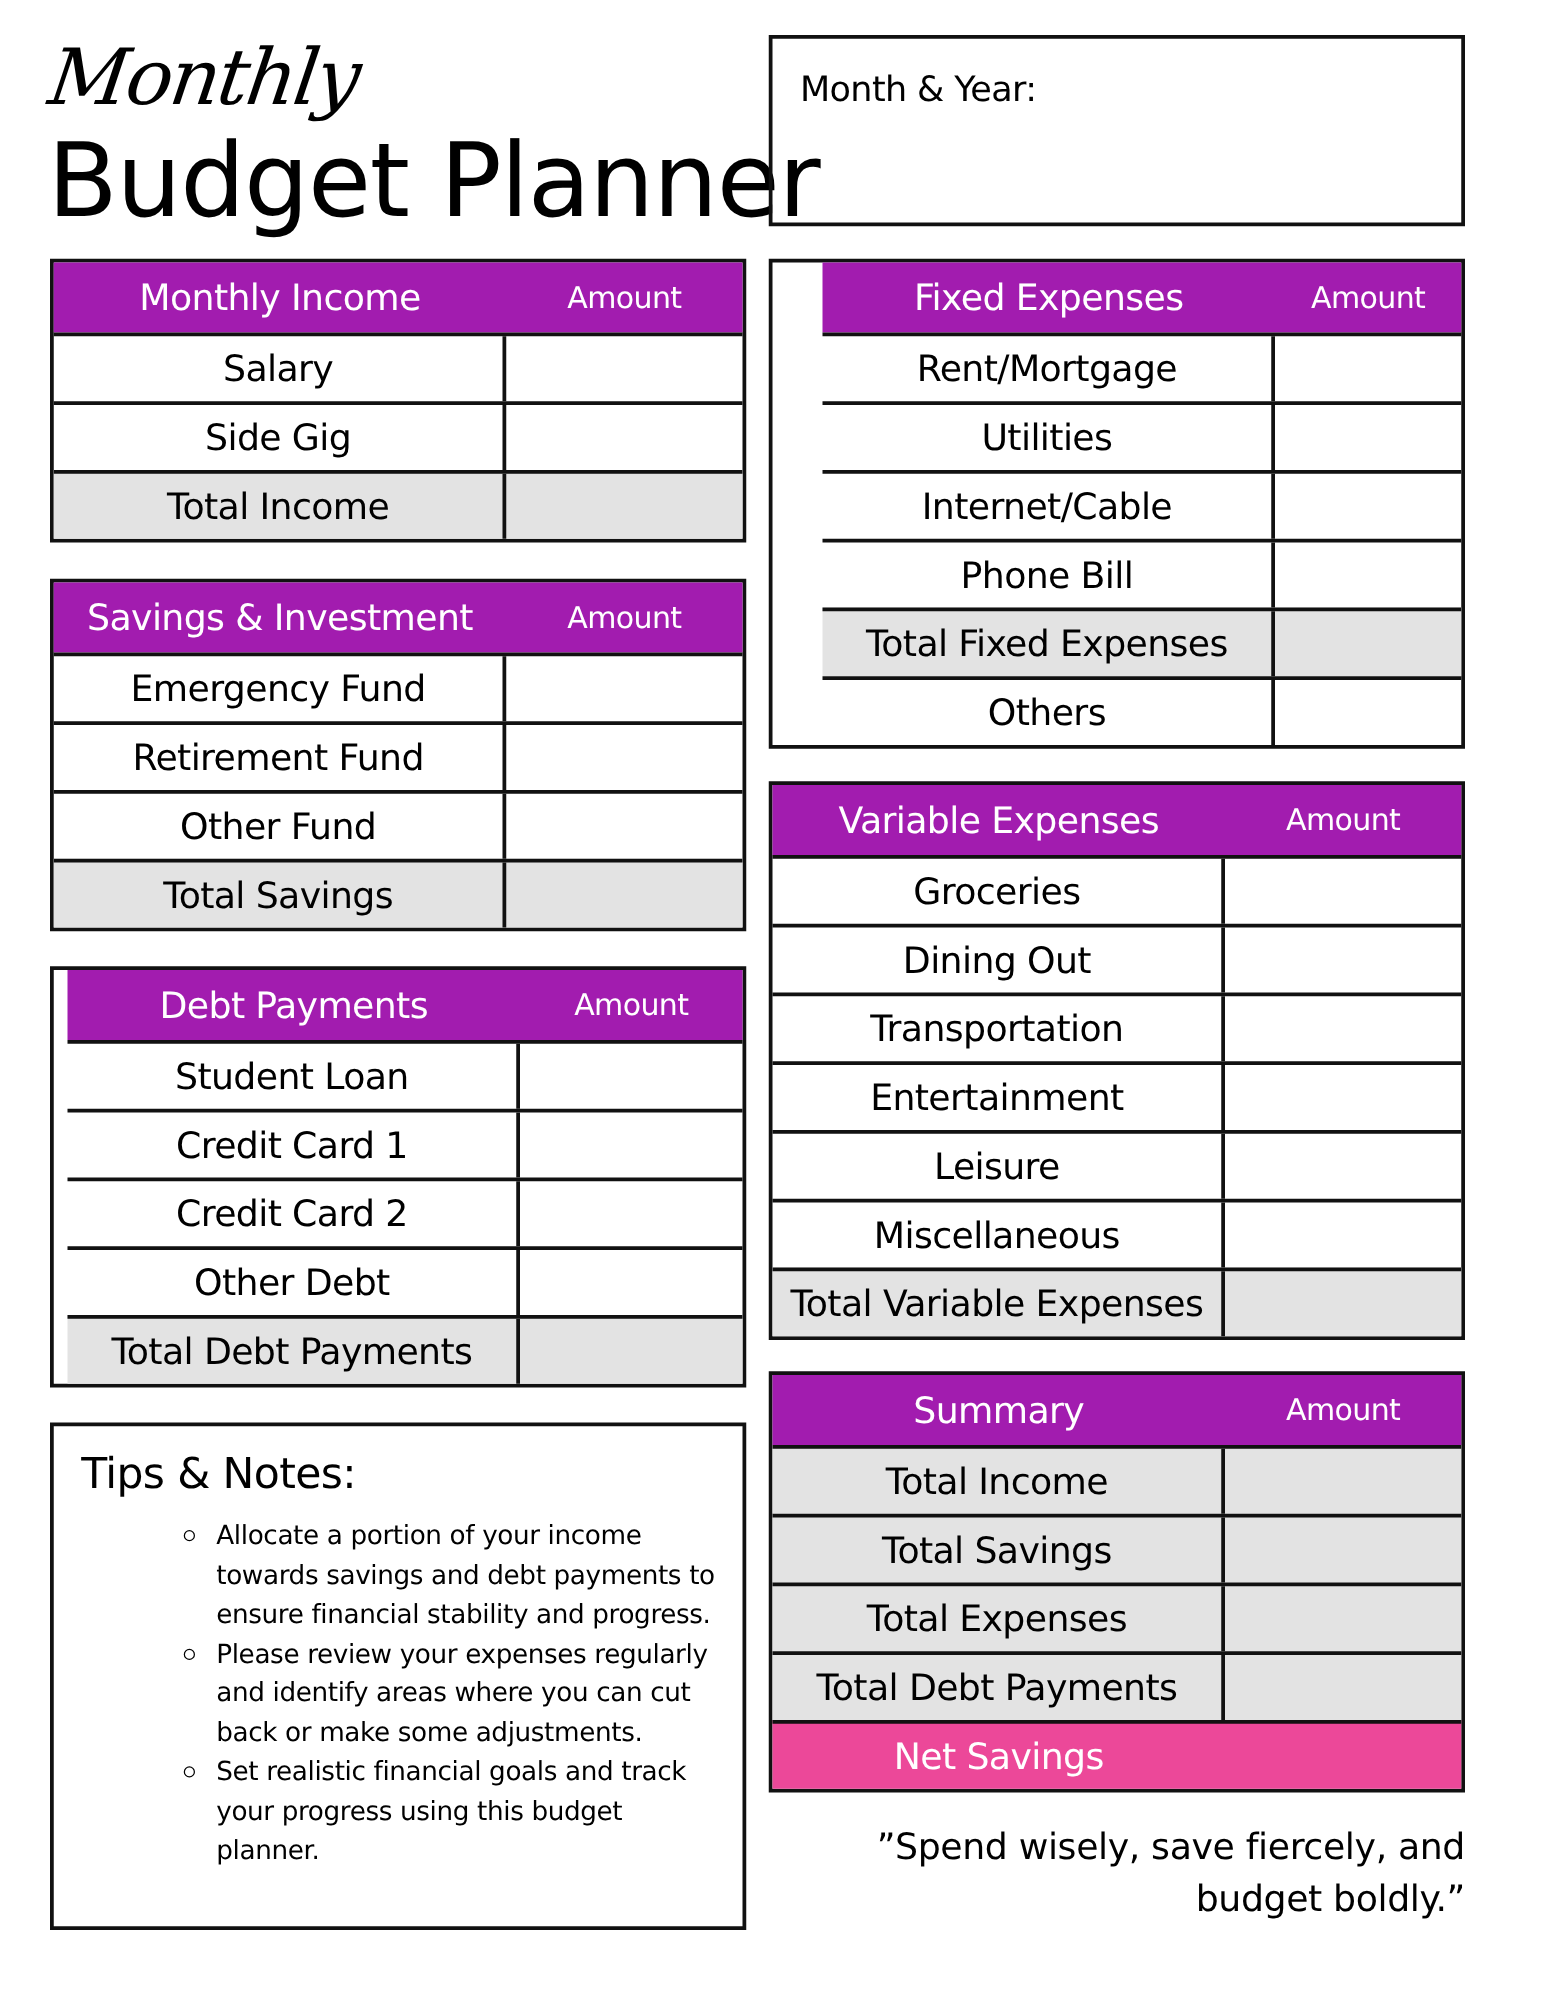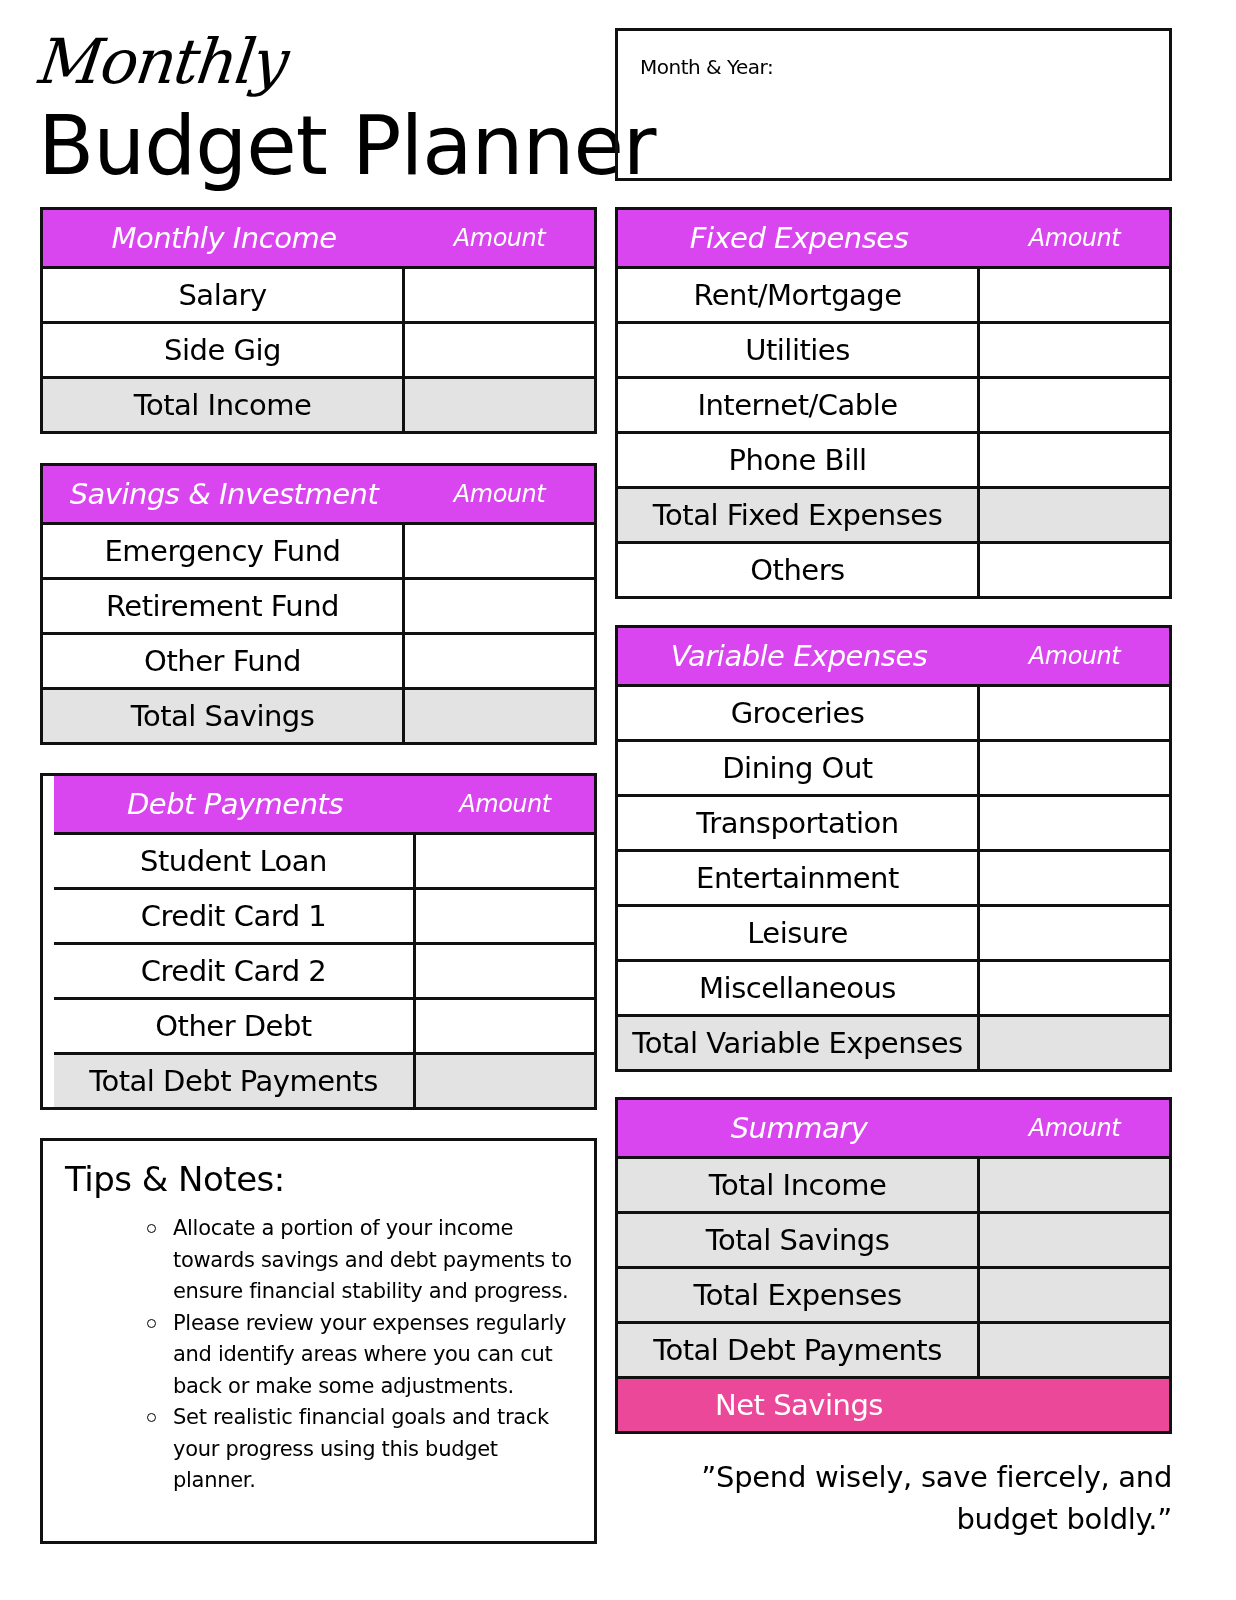--- a/index.html
+++ b/index.html
@@ -15,28 +15,28 @@
       position: absolute; left: 38px; top: 98px;
       font-family: "DejaVu Sans", sans-serif; font-size: 82px; line-height: 96px;
       letter-spacing: -1px; font-weight: normal;
     }
 
     .month-box {
       position: absolute; left: 615px; top: 28px; width: 557px; height: 153px;
       border: 3px solid #111;
     }
     .month-box .label {
-      position: absolute; left: 22px; top: 24px; font-size: 20px; letter-spacing: -0.5px;
+      position: absolute; left: 22px; top: 24px; font-size: 28px; letter-spacing: -0.5px;
     }
 
     .tbl {
       position: absolute; border: 3px solid #111; background: #fff;
     }
     .tbl .hdr {
-      display: flex; height: 56px; background: #d946ef; color: #fff; font-style: italic;
+      display: flex; height: 56px; background: #a21caf; color: #fff;
     }
     .tbl .hdr .c1 {
       flex: 0 0 auto; display: flex; align-items: center; justify-content: center;
       font-size: 29px; letter-spacing: -0.5px;
     }
     .tbl .hdr .c2 {
       flex: 1; display: flex; align-items: center; justify-content: center;
       font-size: 24px; letter-spacing: -0.5px;
     }
     .tbl .row {
@@ -158,21 +158,21 @@
 
 <div class="tips">
   <div class="heading">Tips &amp; Notes:</div>
   <ul>
     <li><span class="bullet"></span><span>Allocate a portion of your income towards savings and debt payments to ensure financial stability and progress.</span></li>
     <li><span class="bullet"></span><span>Please review your expenses regularly and identify areas where you can cut back or make some adjustments.</span></li>
     <li><span class="bullet"></span><span>Set realistic financial goals and track your progress using this budget planner.</span></li>
   </ul>
 </div>
 
-<div class="tbl right" style="left:615px; top:207px; width:557px;">
+<div class="tbl right" style="left:615px; top:207px; width:557px;padding-left:40px;">
   <div class="hdr">
     <div class="c1">Fixed Expenses</div>
     <div class="c2">Amount</div>
   </div>
   <div class="row">
     <div class="c1">Rent/Mortgage</div>
     <div class="c2"></div>
   </div>
   <div class="row">
     <div class="c1">Utilities</div>

